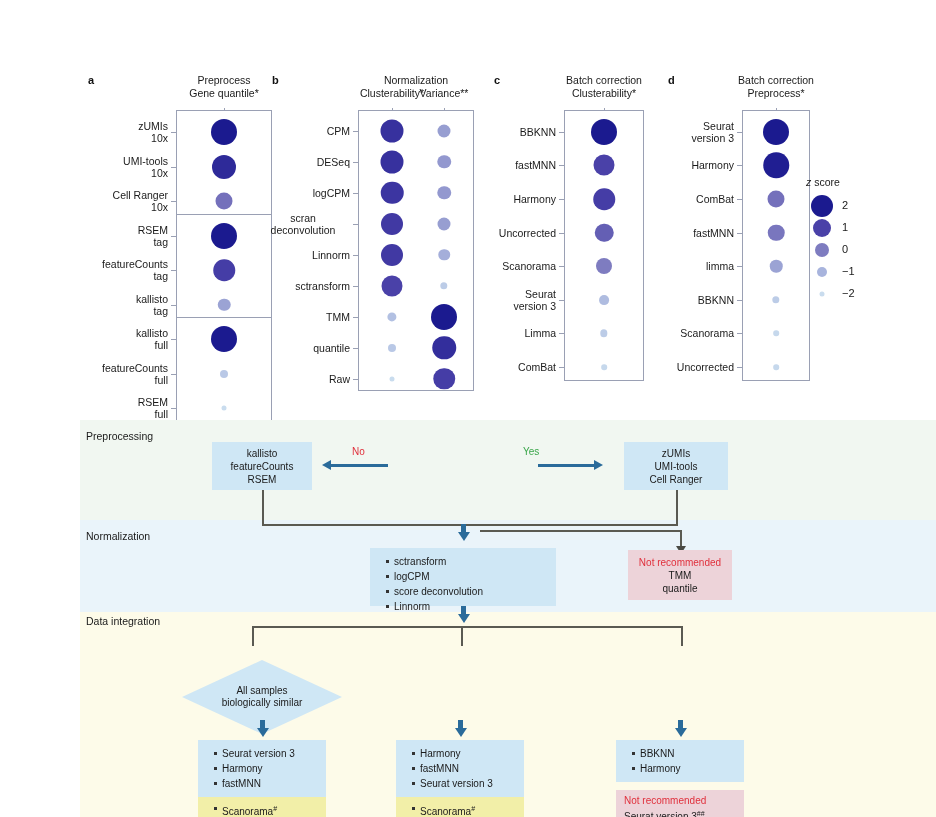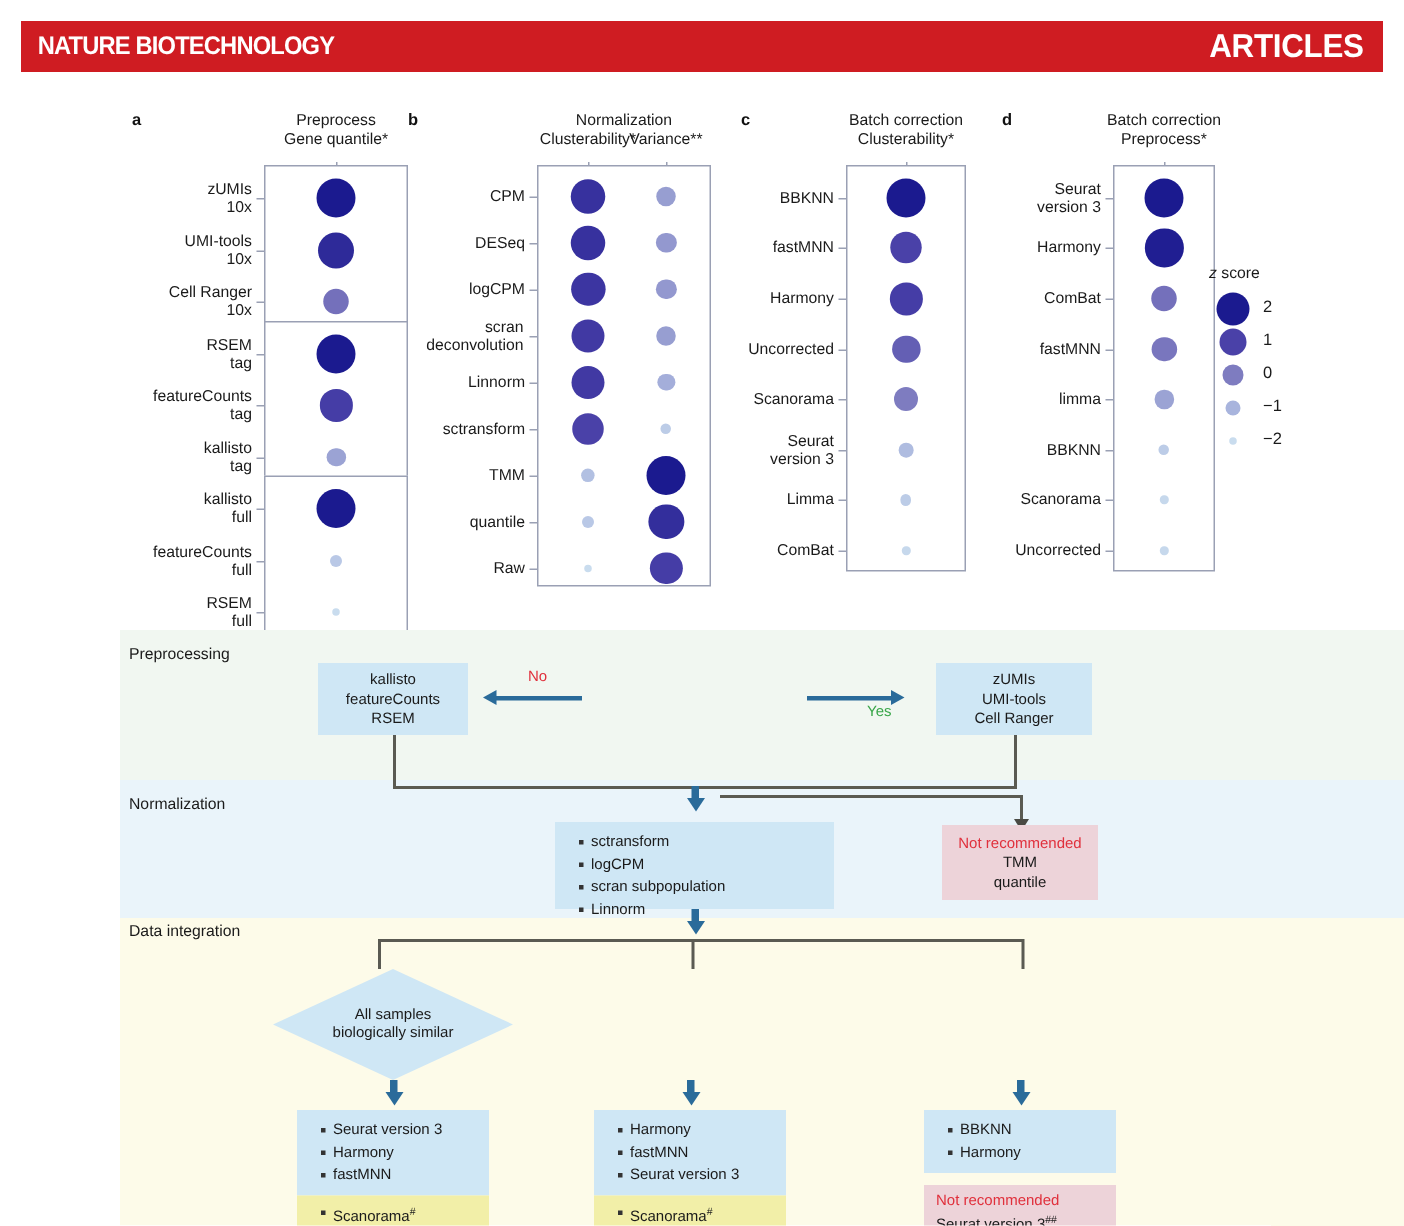--- a/index.html
+++ b/index.html
@@ -118,24 +118,20 @@
     border-left:9px solid #2a6b9a;
   }
   .arr-hstem{position:absolute;background:#2a6b9a;height:3px;}
   sup{font-size:7px;}
 </style>
 </head>
 <body>
 
 <div id="root">
 
-  <div class="journal-bar">
-    <div class="journal-name">NATURE BIOTECHNOLOGY</div>
-    <div class="journal-section">ARTICLES</div>
-  </div>
 
   <div class="figure-area" id="figure-area">
       <div class="panel-letter" style="left: 88px; top: 18px;">a</div>
       <div class="panel-title" style="left: 176px; top: 18px; width: 96px;">Preprocess</div>
       <div class="panel-title" style="left: 176px; top: 31px; width: 96px;">Gene quantile*</div>
       <div class="tick" style="left: 224px; top: 52px; width: 1px; height: 9px;"></div>
       <div class="plot-box" style="left: 176px; top: 54px; width: 96px; height: 105.5px;"></div>
       <div class="rowlab" style="left: 48px; width: 120px; top: 64.25px;">
         <div>zUMIs</div>
         <div>10x</div>
@@ -204,21 +200,21 @@
       <div class="dot" title="CPM Clusterability*: z=1.4" style="left: 392px; top: 74.5px; width: 23px; height: 23px; background: rgb(55, 49, 158);"></div>
       <div class="dot" title="CPM Variance**: z=-0.6" style="left: 444px; top: 74.5px; width: 13px; height: 13px; background: rgb(151, 158, 209);"></div>
       <div class="rowlab" style="left: 230px; width: 120px; top: 99.5px;">DESeq</div>
       <div class="tick" style="left: 353px; top: 105.5px; width: 5px; height: 1px;"></div>
       <div class="dot" title="DESeq Clusterability*: z=1.4" style="left: 392px; top: 105.5px; width: 23px; height: 23px; background: rgb(55, 49, 158);"></div>
       <div class="dot" title="DESeq Variance**: z=-0.5" style="left: 444px; top: 105.5px; width: 13.5px; height: 13.5px; background: rgb(147, 152, 207);"></div>
       <div class="rowlab" style="left: 230px; width: 120px; top: 130.5px;">logCPM</div>
       <div class="tick" style="left: 353px; top: 136.5px; width: 5px; height: 1px;"></div>
       <div class="dot" title="logCPM Clusterability*: z=1.3" style="left: 392px; top: 136.5px; width: 22.5px; height: 22.5px; background: rgb(60, 53, 161);"></div>
       <div class="dot" title="logCPM Variance**: z=-0.5" style="left: 444px; top: 136.5px; width: 13.5px; height: 13.5px; background: rgb(147, 152, 207);"></div>
-      <div class="rowlab" style="left: 229px; width: 120px; top: 155.5px;">
+      <div class="rowlab" style="left: 243px; width: 120px; top: 155.5px; text-align: center;">
         <div>scran</div>
         <div>deconvolution</div>
       </div>
       <div class="tick" style="left: 353px; top: 167.5px; width: 5px; height: 1px;"></div>
       <div class="dot" title="scran Clusterability*: z=1.2" style="left: 392px; top: 167.5px; width: 22px; height: 22px; background: rgb(65, 57, 163);"></div>
       <div class="dot" title="scran Variance**: z=-0.6" style="left: 444px; top: 167.5px; width: 13px; height: 13px; background: rgb(151, 158, 209);"></div>
       <div class="rowlab" style="left: 230px; width: 120px; top: 192.5px;">Linnorm</div>
       <div class="tick" style="left: 353px; top: 198.5px; width: 5px; height: 1px;"></div>
       <div class="dot" title="Linnorm Clusterability*: z=1.2" style="left: 392px; top: 198.5px; width: 22px; height: 22px; background: rgb(65, 57, 163);"></div>
       <div class="dot" title="Linnorm Variance**: z=-0.9" style="left: 444px; top: 198.5px; width: 11.5px; height: 11.5px; background: rgb(164, 174, 218);"></div>
@@ -327,54 +323,54 @@
         <div>kallisto</div>
         <div>featureCounts</div>
         <div>RSEM</div>
       </div>
       <div class="node node-blue" style="left: 624px; top: 22px; width: 104px; height: 48px;">
         <div>zUMIs</div>
         <div>UMI-tools</div>
         <div>Cell Ranger</div>
       </div>
       <div class="lbl-no" style="left: 352px; top: 26px;">No</div>
-      <div class="lbl-yes" style="left: 578px; top: 26px; margin-top: 23px;">Yes</div>
+      <div class="lbl-yes" style="left: 523px; top: 26px;">Yes</div>
       <div class="arr-hstem" style="left: 330px; top: 44px; width: 58px;"></div>
       <div class="arr-left" style="left: 322px; top: 40px;"></div>
       <div class="arr-hstem" style="left: 538px; top: 44px; width: 58px;"></div>
       <div class="arr-right" style="left: 594px; top: 40px;"></div>
       <div class="line" style="left: 262px; top: 70px; width: 1.5px; height: 34px;"></div>
       <div class="line" style="left: 262px; top: 104px; width: 202px; height: 1.5px;"></div>
       <div class="line" style="left: 676px; top: 70px; width: 1.5px; height: 34px;"></div>
       <div class="line" style="left: 464px; top: 104px; width: 214px; height: 1.5px;"></div>
       <div class="arr-stem" style="left: 461px; top: 104px; height: 10px;"></div>
       <div class="arr-down" style="left: 458px; top: 112px;"></div>
       <div class="line" style="left: 480px; top: 110px; width: 202px; height: 1.5px;"></div>
       <div class="line" style="left: 680px; top: 110px; width: 1.5px; height: 18px;"></div>
       <div class="arr-down-grey" style="left: 676px; top: 126px;"></div>
       <div class="listbox node-blue" style="left: 370px; top: 128px; width: 186px; height: 58px; padding-top: 6px;">
         <ul>
           <li>sctransform</li>
           <li>logCPM</li>
-          <li>scran subpopulation</li>
+          <li>score deconvolution</li>
           <li>Linnorm</li>
         </ul>
       </div>
       <div class="node node-pink" style="left: 628px; top: 130px; width: 104px; height: 50px;">
         <div class="nr">Not recommended</div>
         <div>TMM</div>
         <div>quantile</div>
       </div>
       <div class="arr-stem" style="left: 461px; top: 186px; height: 10px;"></div>
       <div class="arr-down" style="left: 458px; top: 194px;"></div>
       <div class="line" style="left: 252px; top: 206px; width: 430px; height: 1.5px;"></div>
       <div class="line" style="left: 252px; top: 206px; width: 1.5px; height: 20px;"></div>
       <div class="line" style="left: 461px; top: 206px; width: 1.5px; height: 20px;"></div>
       <div class="line" style="left: 681px; top: 206px; width: 1.5px; height: 20px;"></div>
-      <div class="diamond" style="left: 182px; top: 226px; width: 160px; height: 74px;">
+      <div class="diamond" style="left: 182px; top: 240px; width: 160px; height: 74px;">
         <div>
           <div>All samples</div>
           <div>biologically similar</div>
         </div>
       </div>
       <div class="arr-stem" style="left: 260px; top: 300px; height: 10px;"></div>
       <div class="arr-down" style="left: 257px; top: 308px;"></div>
       <div class="listbox node-blue" style="left: 198px; top: 320px; width: 128px; height: 57px; padding-top: 6px;">
         <ul>
           <li>Seurat version 3</li>

